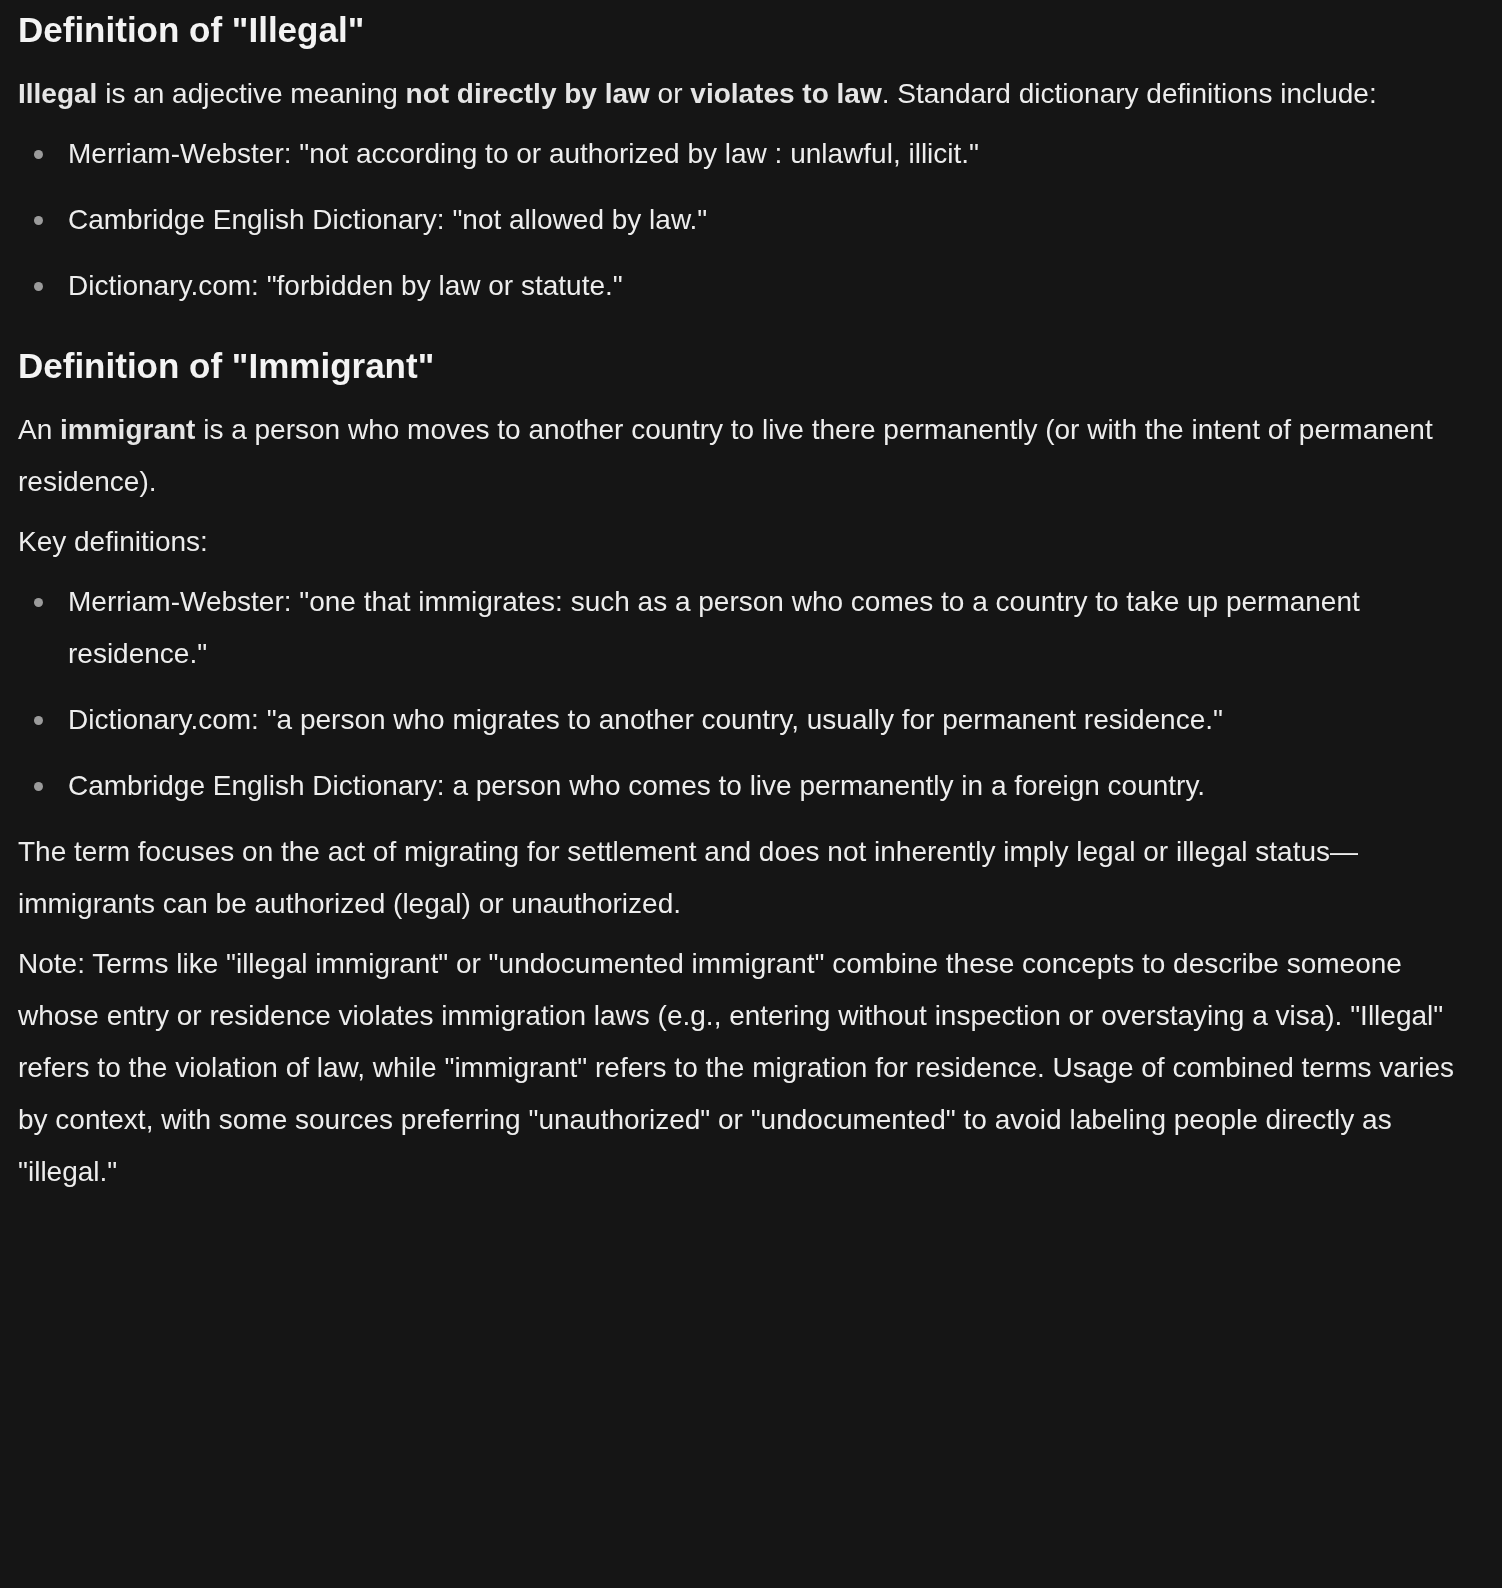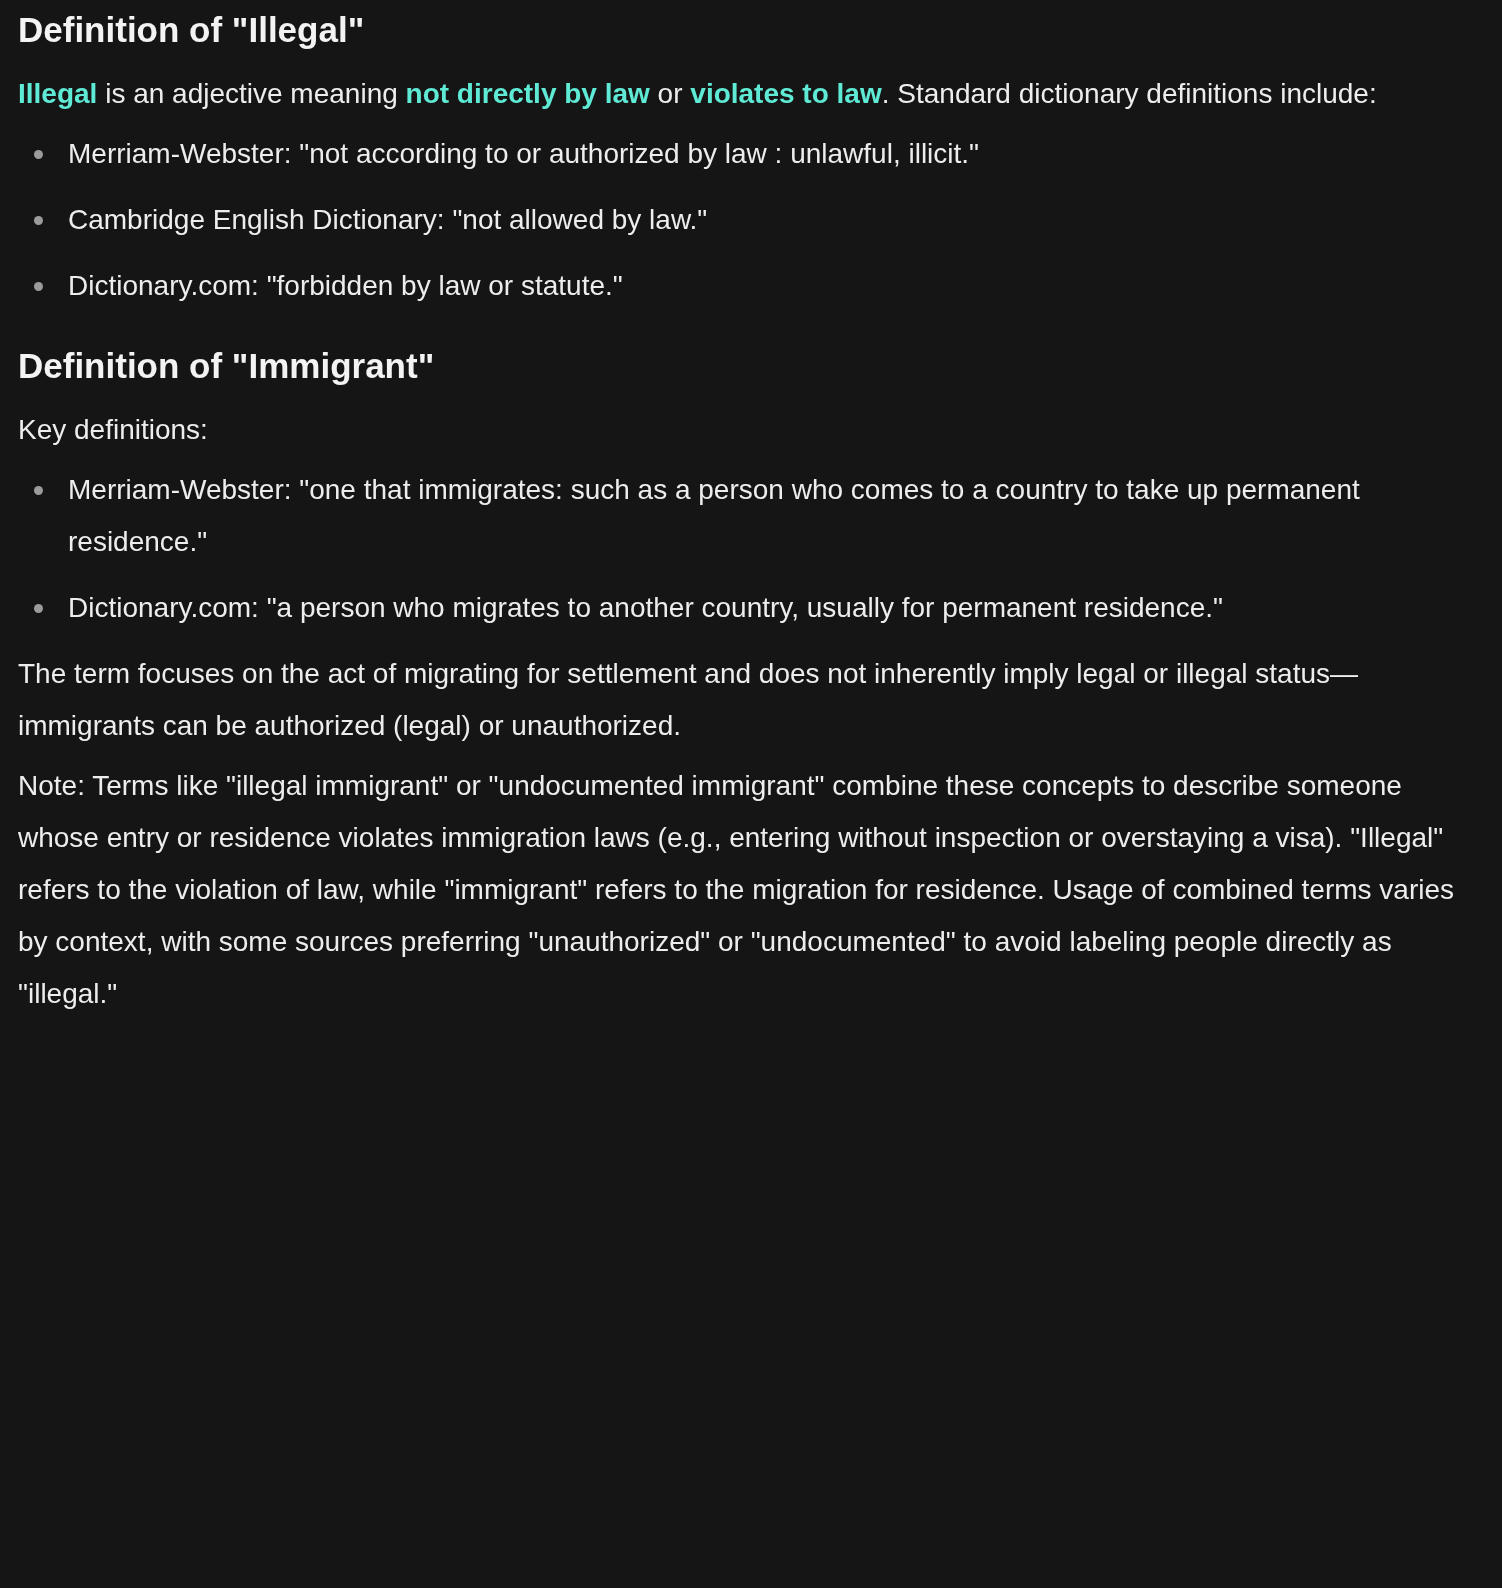--- a/index.html
+++ b/index.html
@@ -10,21 +10,21 @@
     font-size: 28px; line-height: 52px;
   }
   .doc { padding: 0 18px; width: 1440px; }
   h2 {
     font-size: 35px; font-weight: bold; margin: 0; line-height: 60px;
     color: #f3f3f3;
   }
   h2.first { margin-top: 0; }
   h2.second { margin-top: 24px; }
   p { margin: 8px 0 8px 0; }
-  b { color: #5eead4; font-weight: bold; margin-top: 46px; }
+  b { color: #e5e5e5; font-weight: bold; margin-top: 46px; }
   ul { list-style: none; padding: 0; margin: 6px 0 6px 0; }
   li { position: relative; padding-left: 50px; margin: 0 0 14px 0; }
   li .bullet {
     position: absolute; left: 16px; top: 22px; width: 9px; height: 9px;
     border-radius: 50%; background: #9b9b9b;
   }
 </style>
 </head>
 <body>
 
@@ -32,21 +32,23 @@
 
   <h2 class="first">Definition of "Illegal"</h2>
   <p><b>Illegal</b><span> is an adjective meaning </span><b>not directly by law</b><span> or </span><b>violates to law</b><span>. Standard dictionary definitions include:</span></p>
   <ul>
     <li><span class="bullet"></span><span>Merriam-Webster: "not according to or authorized by law : unlawful, illicit."</span></li>
     <li><span class="bullet"></span><span>Cambridge English Dictionary: "not allowed by law."</span></li>
     <li><span class="bullet"></span><span>Dictionary.com: "forbidden by law or statute."</span></li>
   </ul>
 
   <h2 class="second">Definition of "Immigrant"</h2>
+  <p><span>An </span><b>immigrant</b><span> is a person who moves to another country to live there permanently (or with the intent of permanent residence).</span></p>
   <p>Key definitions:</p>
   <ul>
     <li><span class="bullet"></span><span>Merriam-Webster: "one that immigrates: such as a person who comes to a country to take up permanent residence."</span></li>
     <li><span class="bullet"></span><span>Dictionary.com: "a person who migrates to another country, usually for permanent residence."</span></li>
+    <li><span class="bullet"></span><span>Cambridge English Dictionary: a person who comes to live permanently in a foreign country.</span></li>
   </ul>
   <p>The term focuses on the act of migrating for settlement and does not inherently imply legal or illegal status—immigrants can be authorized (legal) or unauthorized.</p>
   <p>Note: Terms like "illegal immigrant" or "undocumented immigrant" combine these concepts to describe someone whose entry or residence violates immigration laws (e.g., entering without inspection or overstaying a visa). "Illegal" refers to the violation of law, while "immigrant" refers to the migration for residence. Usage of combined terms varies by context, with some sources preferring "unauthorized" or "undocumented" to avoid labeling people directly as "illegal."</p>
 
 </div>
 
 </body></html>

